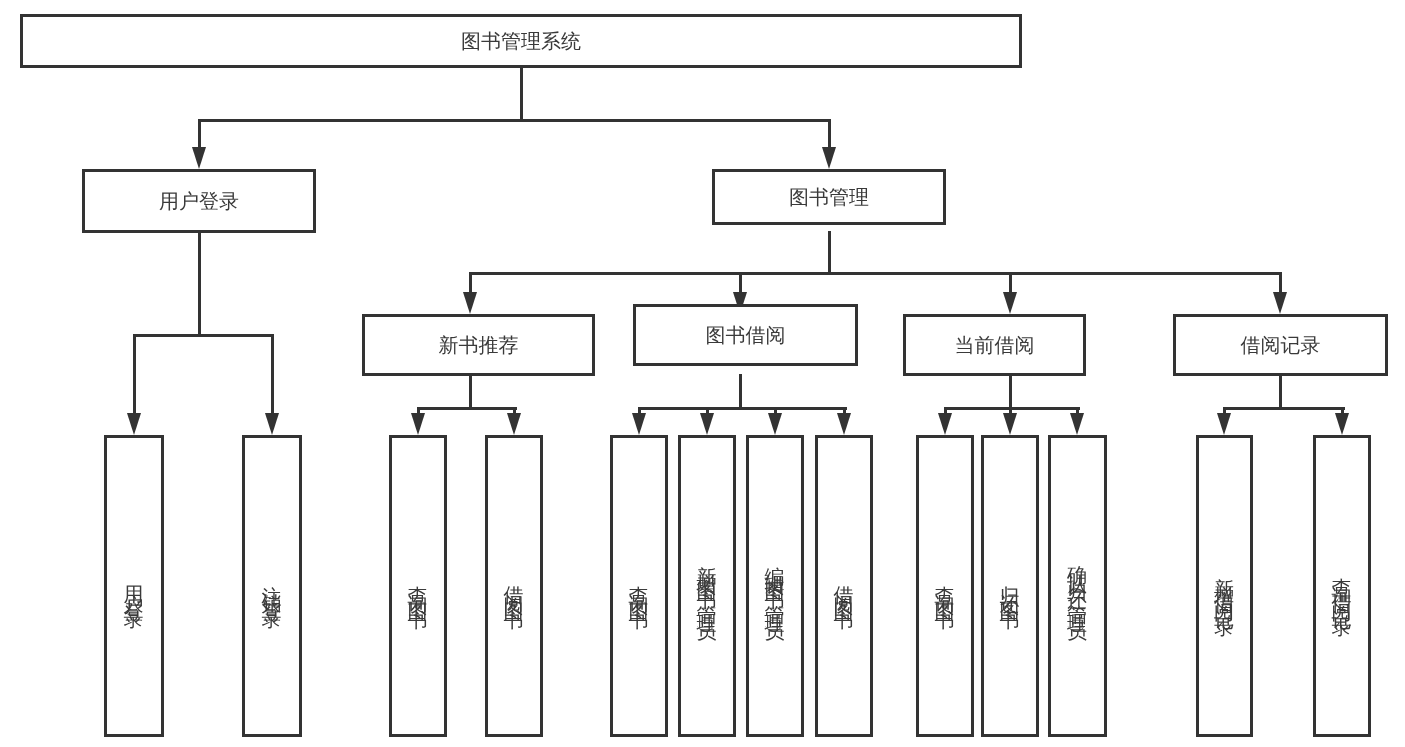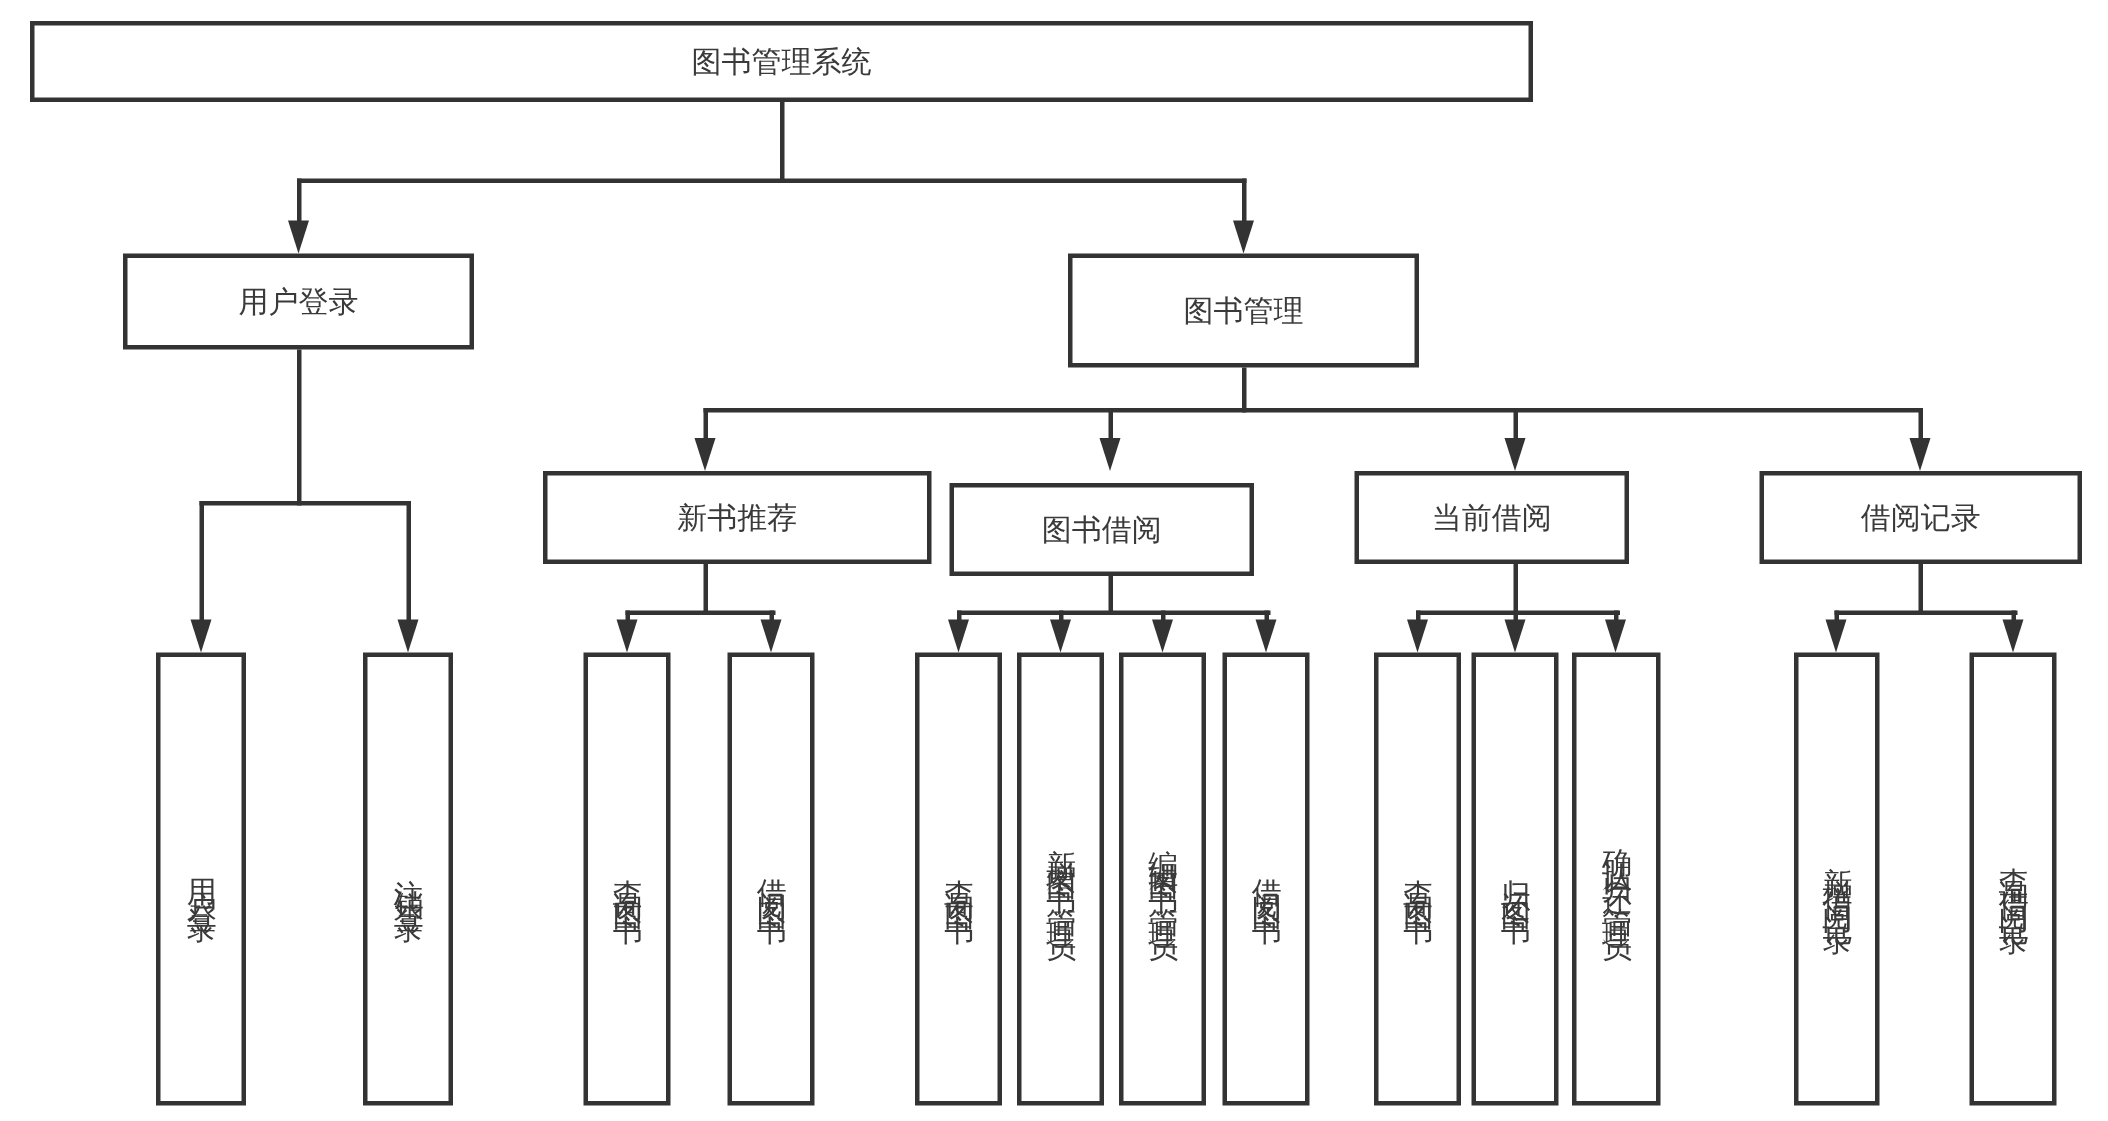--- a/index.html
+++ b/index.html
@@ -44,21 +44,21 @@
   <div class="vl" style="left:520px;top:66px;height:56px"></div>
   <div class="hl" style="left:198px;top:119px;width:633px"></div>
   <div class="vl" style="left:198px;top:119px;height:30px"></div>
   <div class="ar" style="left:192px;top:147px"></div>
   <div class="vl" style="left:828px;top:119px;height:30px"></div>
   <div class="ar" style="left:822px;top:147px"></div>
 
   <div class="box" style="left:82px;top:169px;width:234px;height:64px">
     <span>用户登录</span>
   </div>
-  <div class="box" style="left:712px;top:169px;width:234px;height:76px">
+  <div class="box" style="left:712px;top:169px;width:234px;height:56px">
     <span>图书管理</span>
   </div>
 
   <div class="vl" style="left:198px;top:231px;height:106px"></div>
   <div class="hl" style="left:133px;top:334px;width:141px"></div>
   <div class="vl" style="left:133px;top:334px;height:82px"></div>
   <div class="ar" style="left:127px;top:413px"></div>
   <div class="vl" style="left:271px;top:334px;height:82px"></div>
   <div class="ar" style="left:265px;top:413px"></div>
 
@@ -66,24 +66,24 @@
   <div class="hl" style="left:469px;top:272px;width:813px"></div>
   <div class="vl" style="left:469px;top:272px;height:24px"></div>
   <div class="ar" style="left:463px;top:292px"></div>
   <div class="vl" style="left:739px;top:272px;height:24px"></div>
   <div class="ar" style="left:733px;top:292px"></div>
   <div class="vl" style="left:1009px;top:272px;height:24px"></div>
   <div class="ar" style="left:1003px;top:292px"></div>
   <div class="vl" style="left:1279px;top:272px;height:24px"></div>
   <div class="ar" style="left:1273px;top:292px"></div>
 
-  <div class="box" style="left:362px;top:314px;width:259px;height:62px">
+  <div class="box" style="left:362px;top:314px;width:233px;height:62px">
     <span>新书推荐</span>
   </div>
-  <div class="box" style="left:633px;top:322px;width:203px;height:62px">
+  <div class="box" style="left:633px;top:304px;width:225px;height:62px">
     <span>图书借阅</span>
   </div>
   <div class="box" style="left:903px;top:314px;width:183px;height:62px">
     <span>当前借阅</span>
   </div>
   <div class="box" style="left:1173px;top:314px;width:215px;height:62px">
     <span>借阅记录</span>
   </div>
 
   <div class="vl" style="left:469px;top:374px;height:36px"></div>

